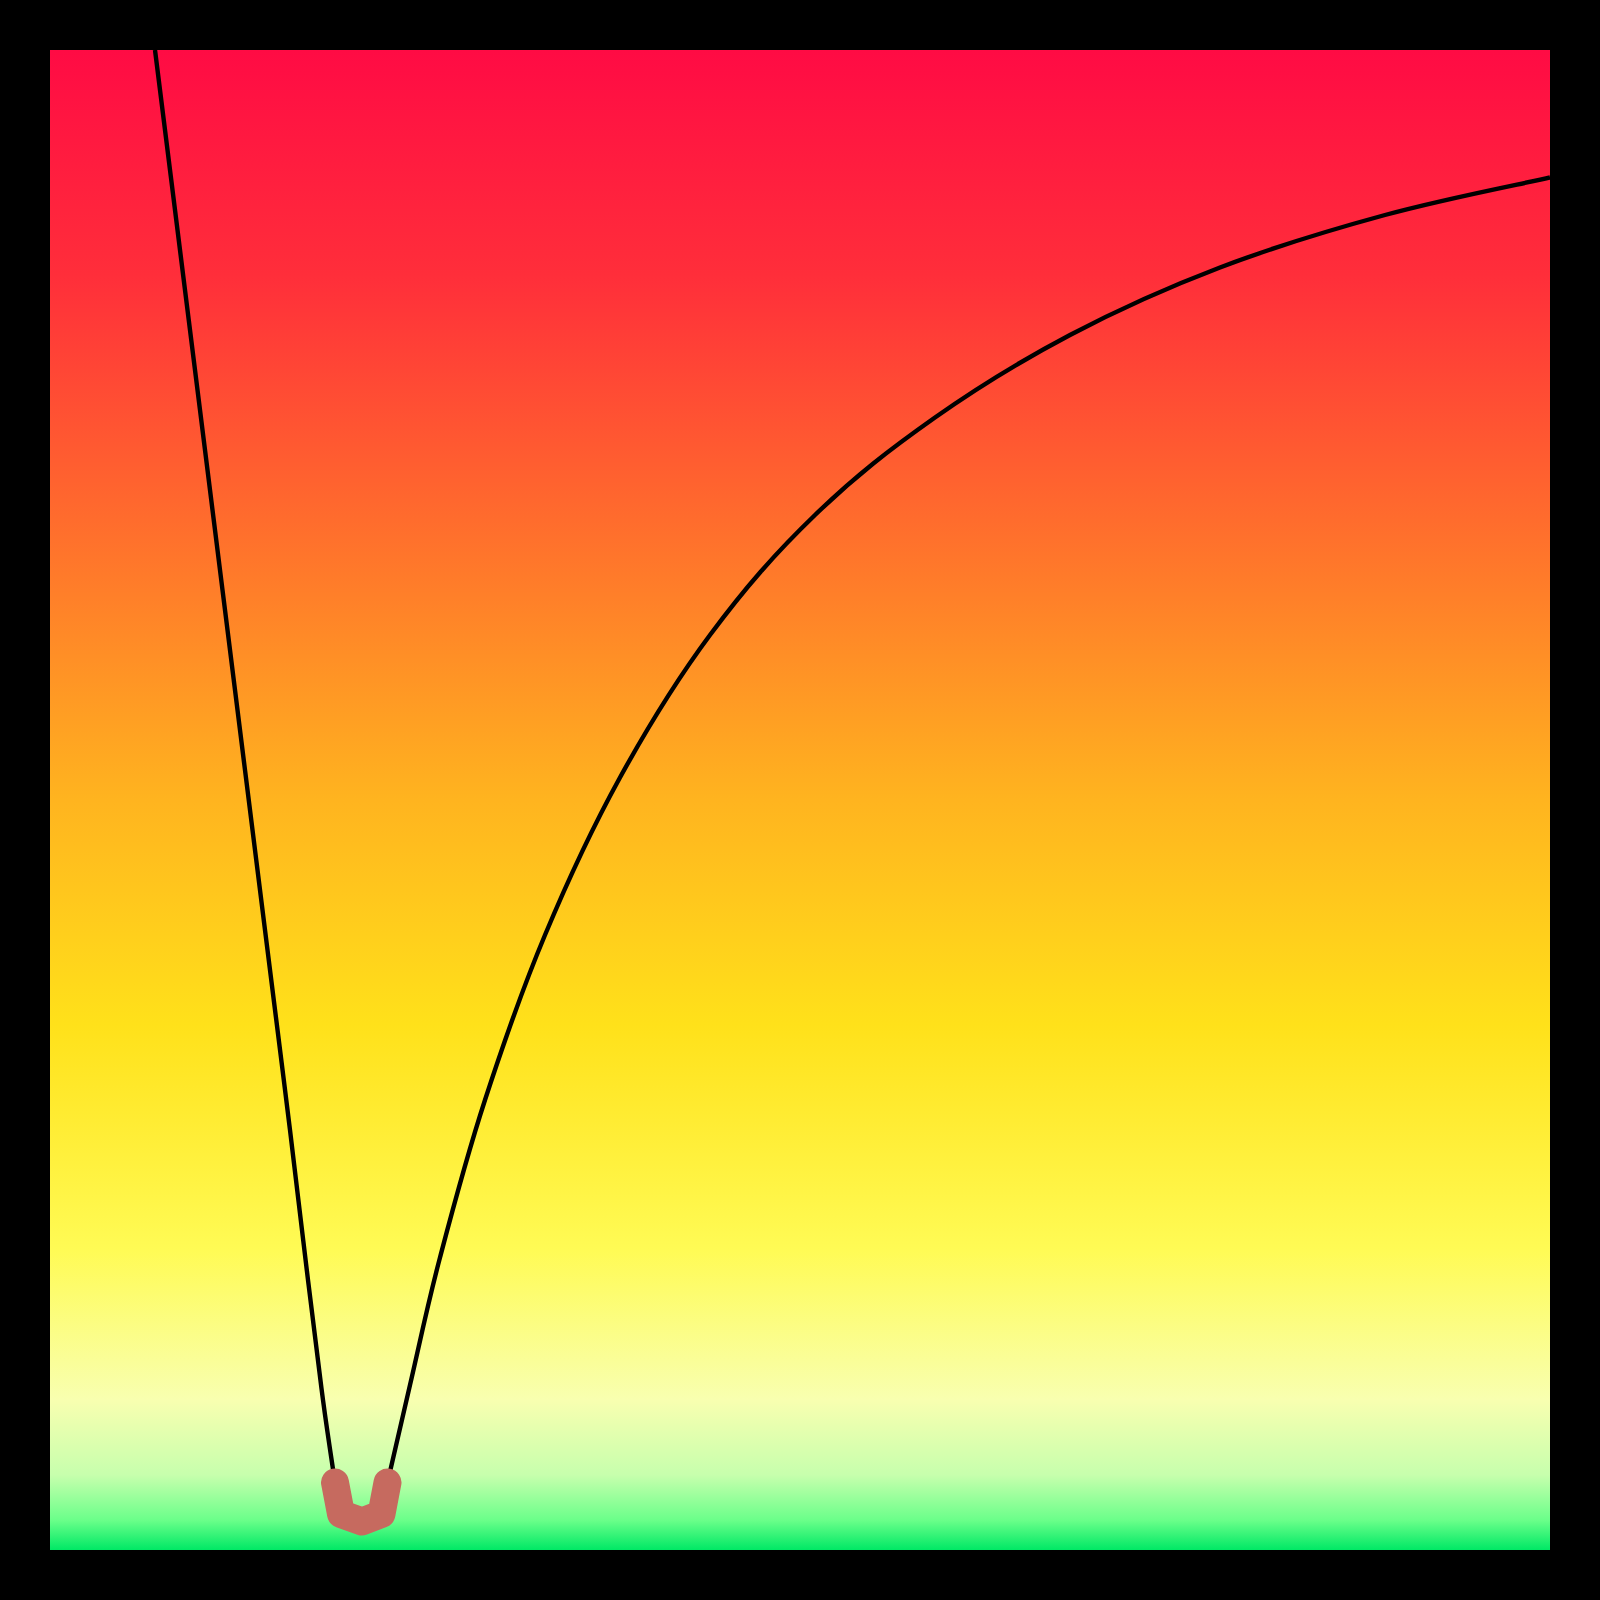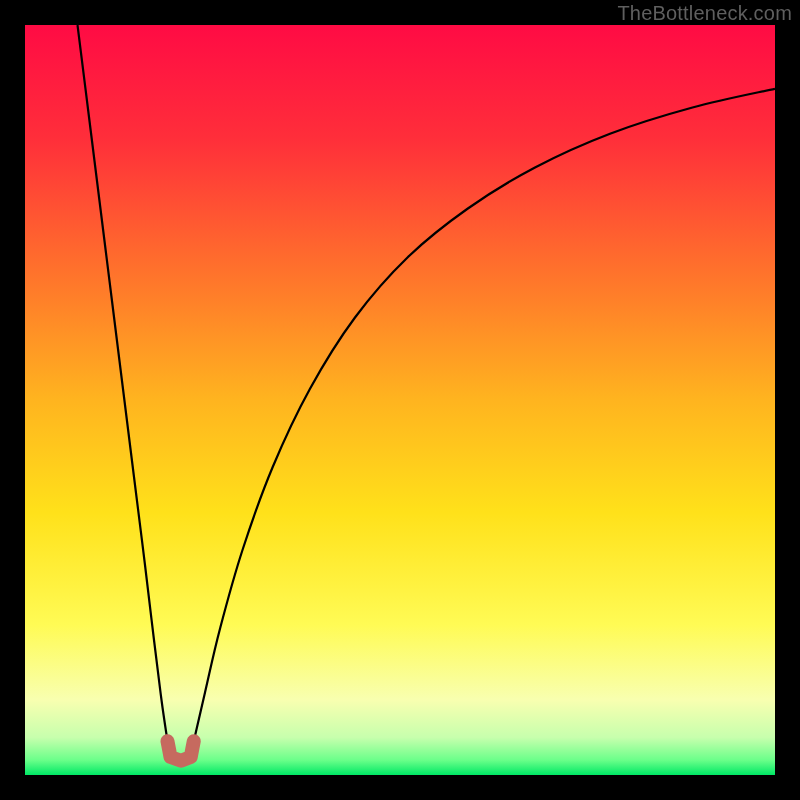--- a/index.html
+++ b/index.html
@@ -31,21 +31,20 @@
     font-size: 20px;
     color: #5f5f5f;
     letter-spacing: 0.2px;
     font-weight: 500;
   }
 </style>
 </head>
 <body>
 
 <div class="frame">
-  <div class="watermark">TheBottleneck.com</div>
   <svg class="plot" viewBox="0 0 750 750" preserveAspectRatio="none">
     <defs>
       <linearGradient id="bg-grad" x1="0" y1="0" x2="0" y2="1">
           <stop offset="0.00%" stop-color="#ff0b44"></stop>
           <stop offset="15.00%" stop-color="#ff2e3a"></stop>
           <stop offset="35.00%" stop-color="#ff7a2a"></stop>
           <stop offset="50.00%" stop-color="#ffb41f"></stop>
           <stop offset="65.00%" stop-color="#ffe11a"></stop>
           <stop offset="80.00%" stop-color="#fffb55"></stop>
           <stop offset="90.00%" stop-color="#f8ffb0"></stop>

